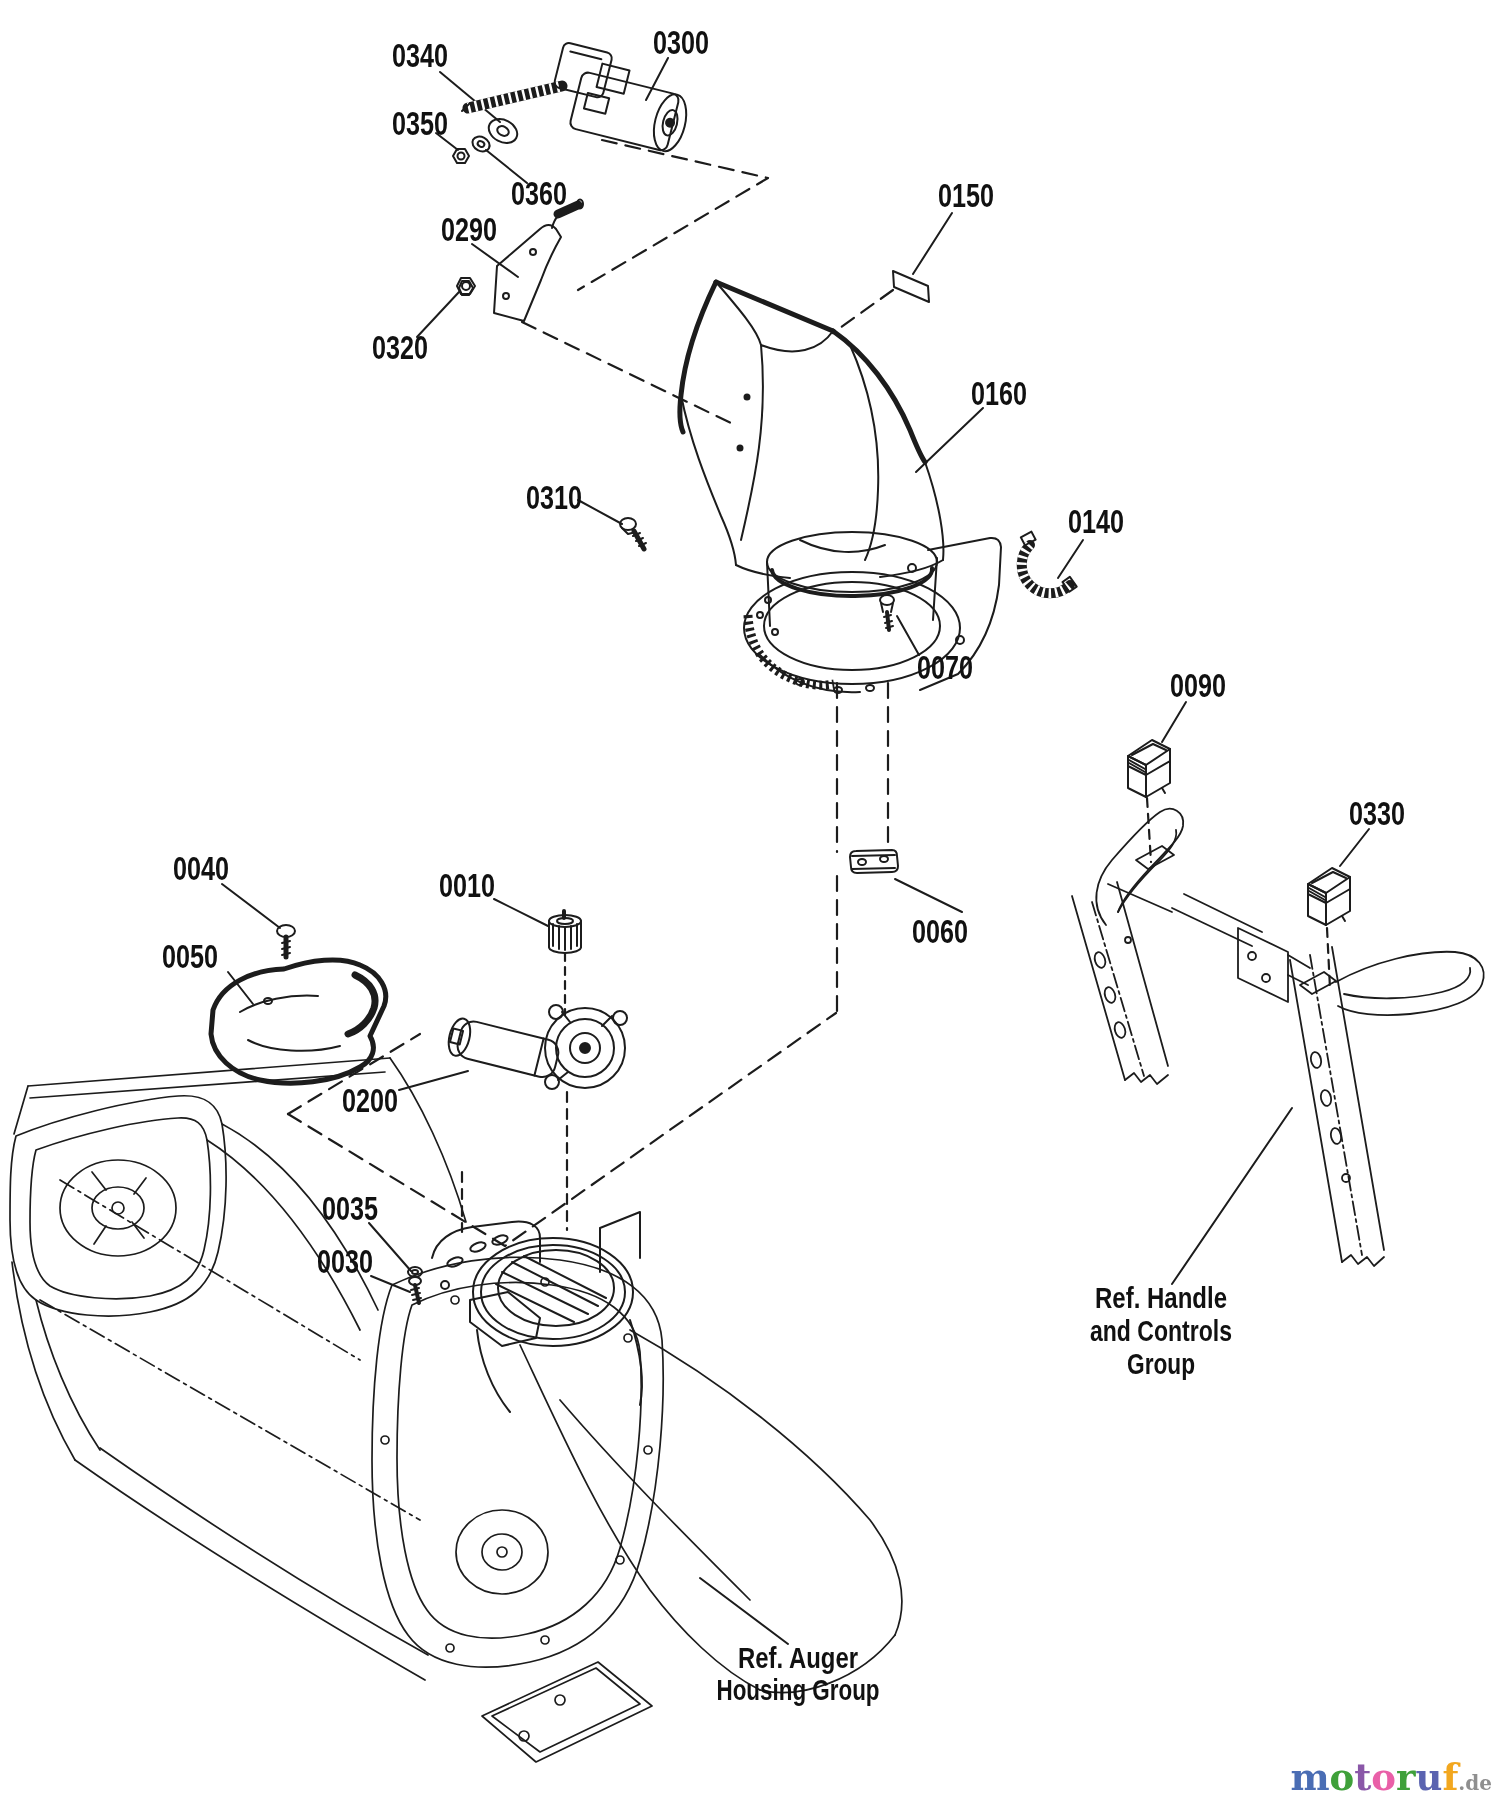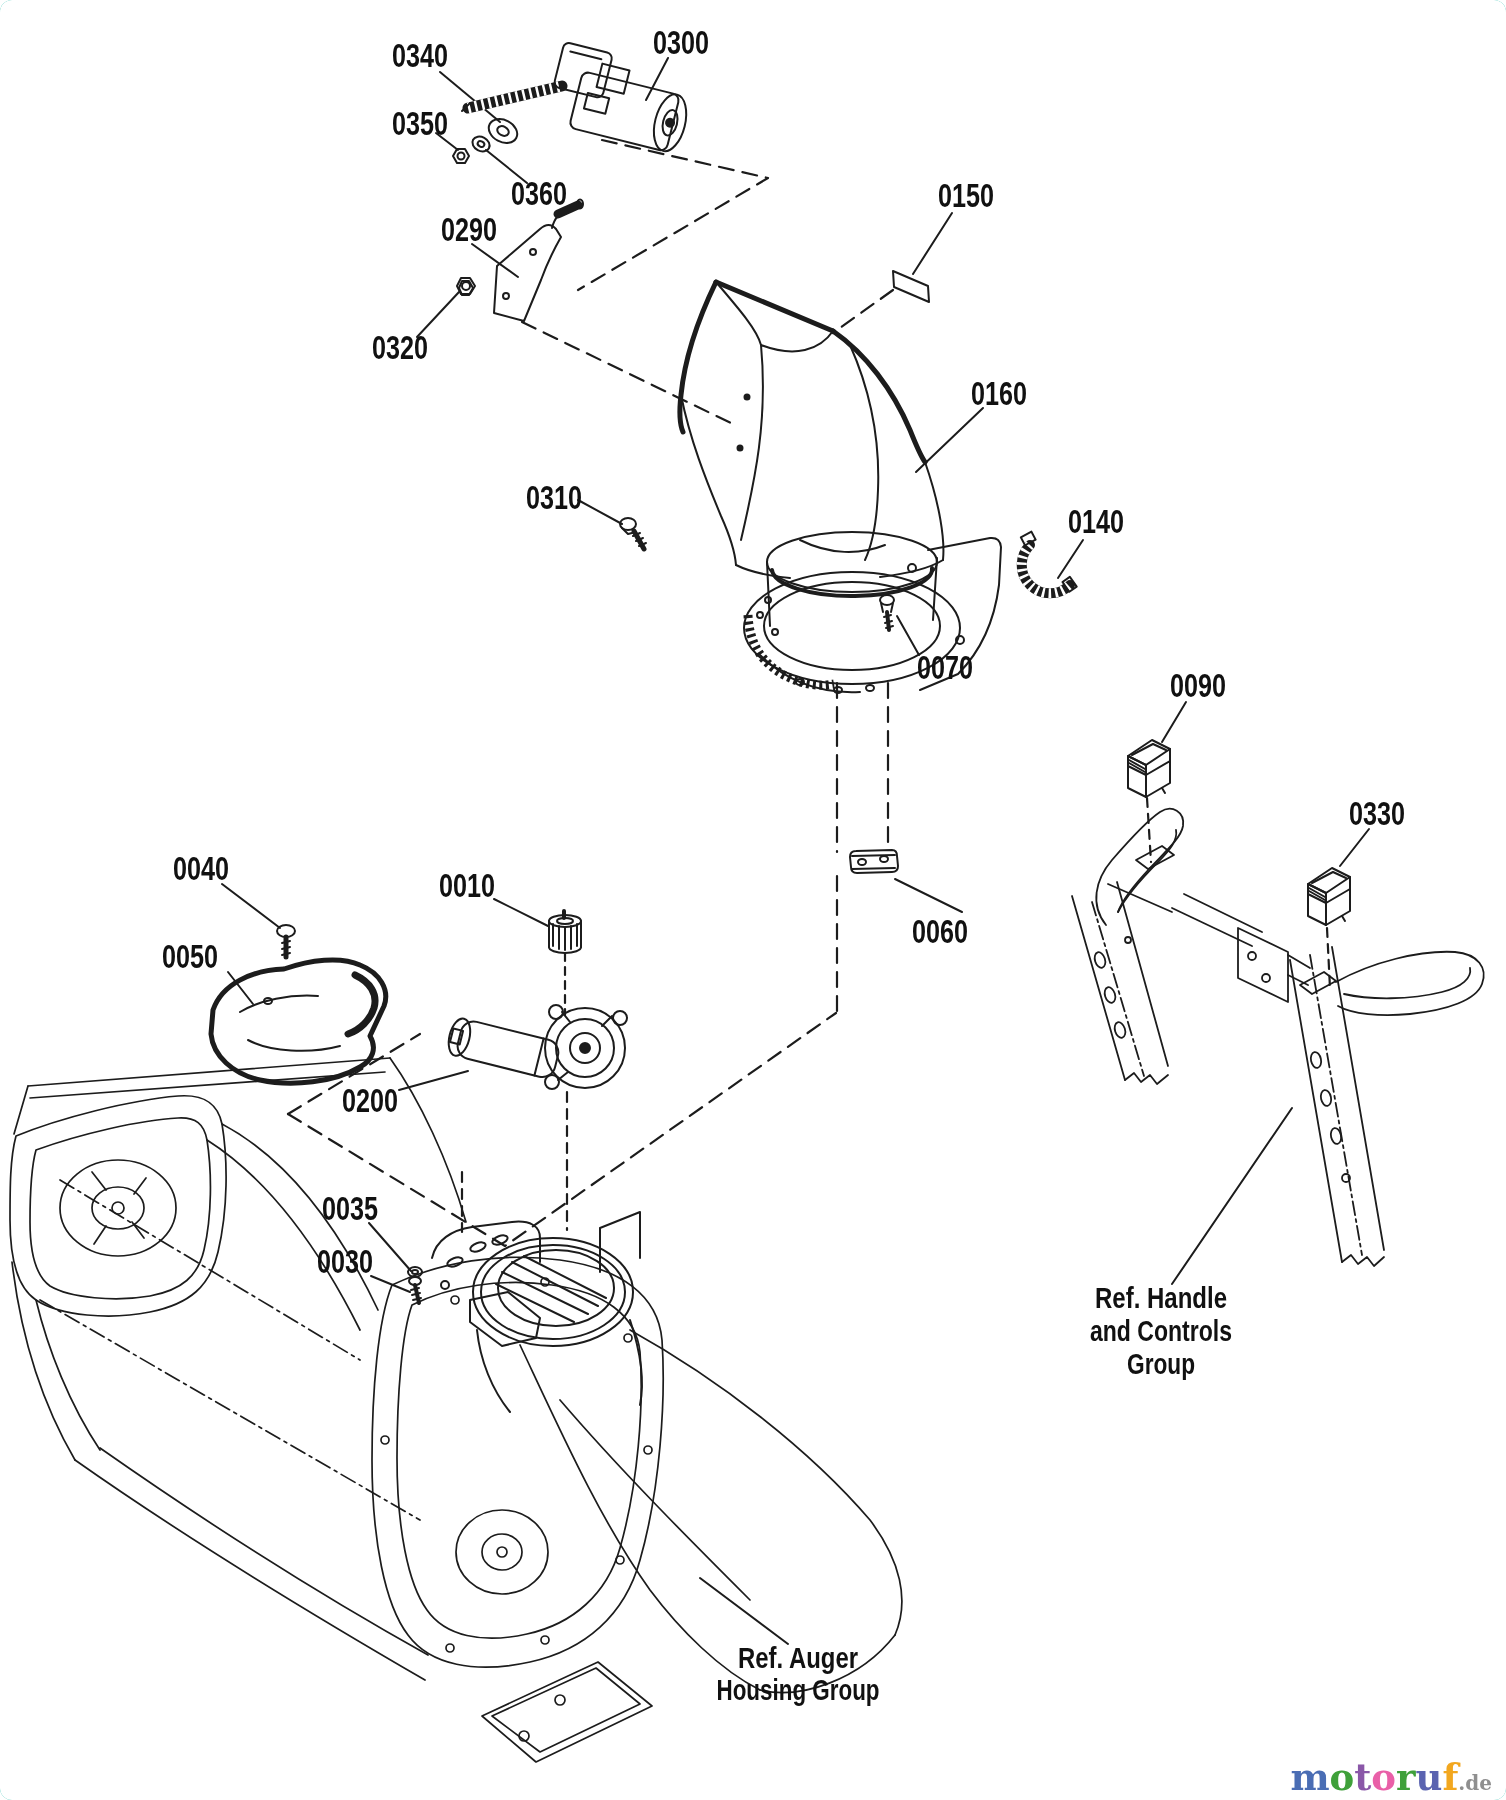--- a/index.html
+++ b/index.html
@@ -1,17 +1,17 @@
 <!DOCTYPE html>
 <html><head>
 <meta charset="utf-8">
 <style>
   html,body{margin:0;padding:0;background:#ffffff;}
   .stage{position:relative;width:1506px;height:1800px;background:#14b8a6;overflow:hidden;
-         font-family:"Liberation Sans",sans-serif;border-radius:12px;}
+         font-family:"Liberation Sans",sans-serif;}
   svg{position:absolute;left:0;top:0;}
   text{user-select:none;}
   .callout{font-family:"Liberation Sans",sans-serif;font-weight:bold;font-size:34px;fill:#111;}
   .refnote{font-family:"Liberation Sans",sans-serif;font-weight:bold;font-size:29px;fill:#111;}
 </style>
 </head>
 <body>
 
 <div class="stage">
 <svg width="1506" height="1800" viewBox="0 0 1506 1800">

